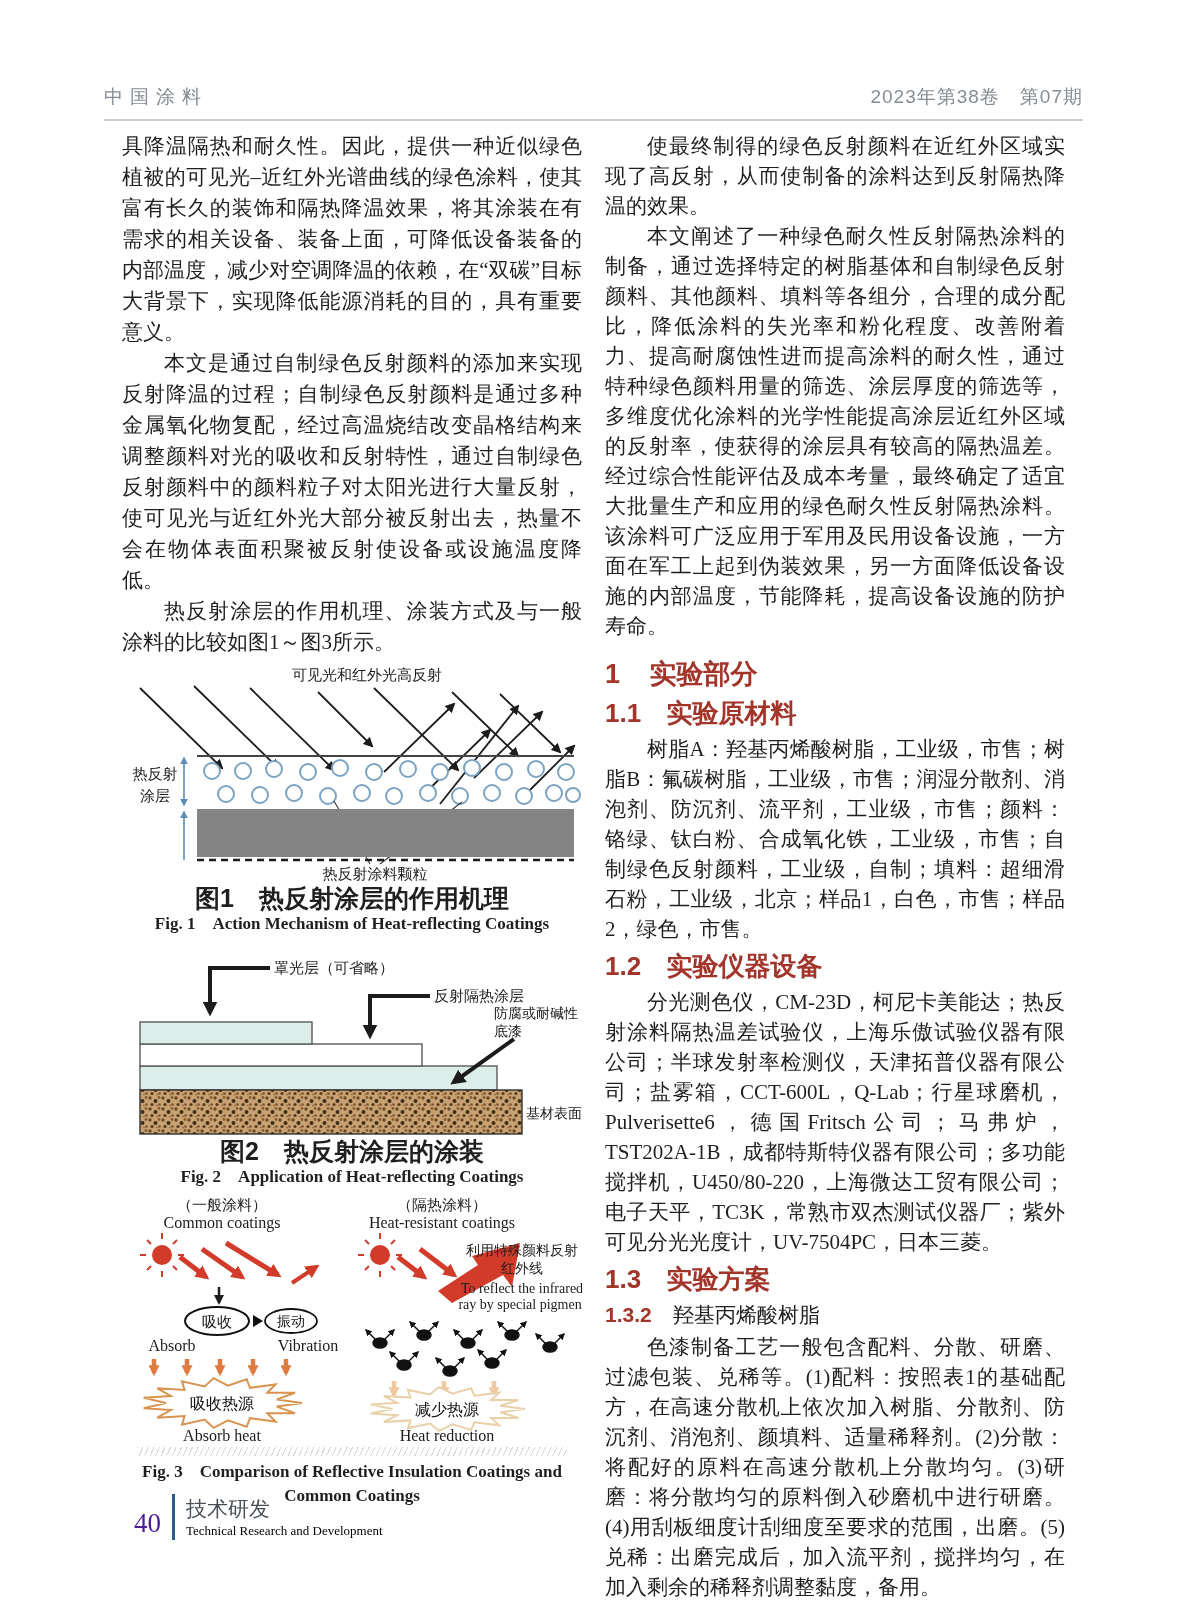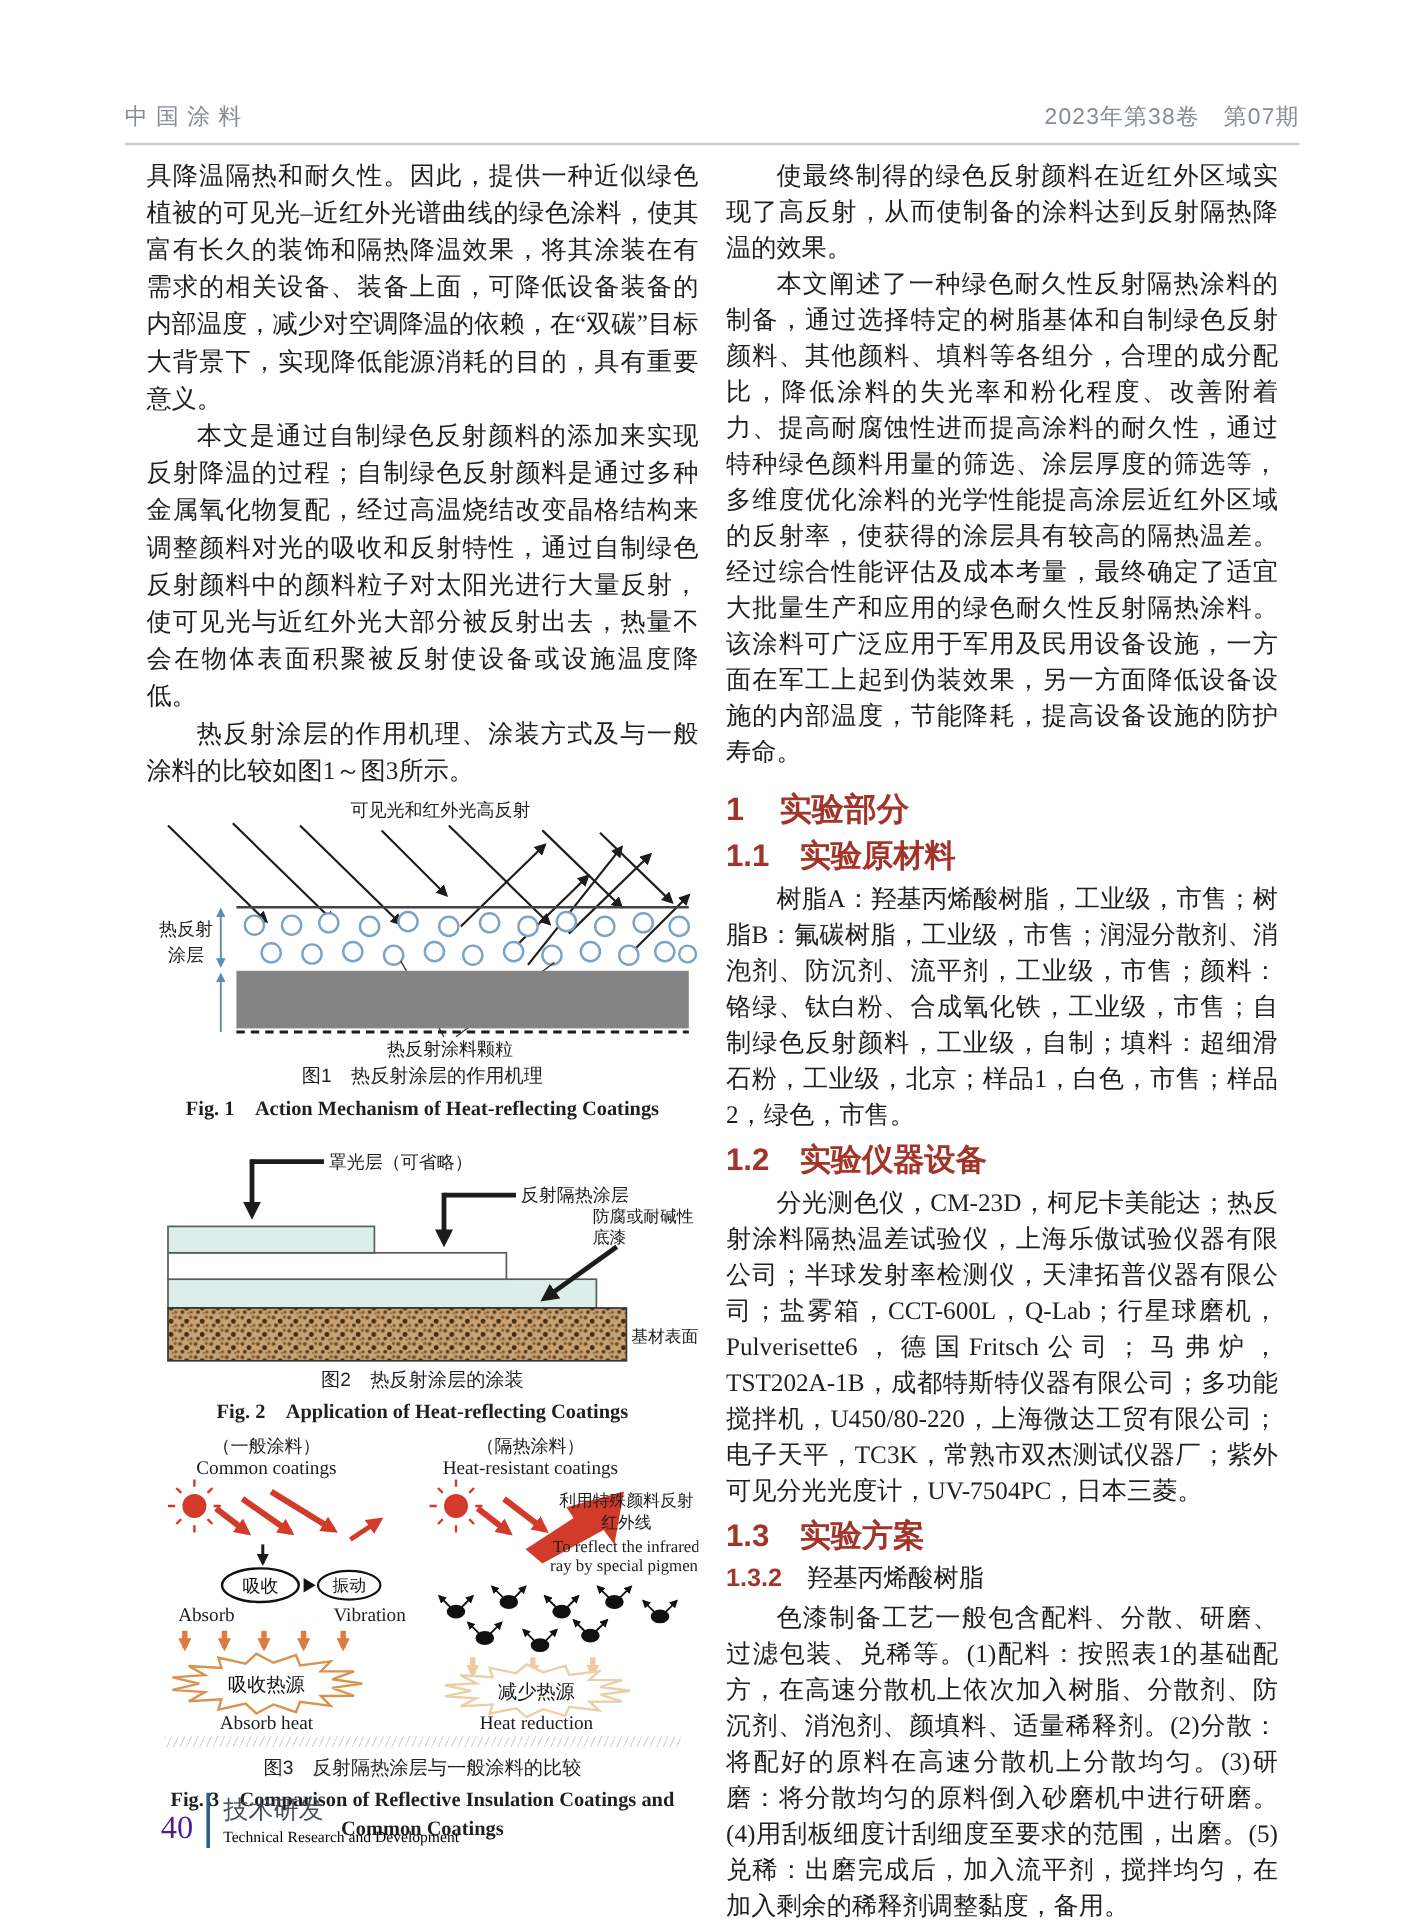--- a/index.html
+++ b/index.html
@@ -31,22 +31,22 @@
   .h1 .h-num{margin-right:22px;}
   .h2{color:#a2342a;font-family:"Liberation Sans","DejaVu Sans",sans-serif;
       font-weight:bold;font-size:26px;line-height:28px;margin:8px 0 7px;text-align:left;}
   .h2 .h-num{margin-right:18px;}
   .h3{font-size:21px;line-height:30px;margin:2px 0;text-align:left;}
   .h3 .h-num{color:#a2342a;font-family:"Liberation Sans","DejaVu Sans",sans-serif;
       font-weight:bold;margin-right:16px;}
   
   .figure{margin:6px 0 4px;}
   .figure svg{display:block;}
-  .cap-zh{font-family:"Liberation Sans","DejaVu Sans",sans-serif;font-weight:normal;
-      font-size:16px;line-height:28px;text-align:center;}
+  .cap-zh{font-family:"Liberation Sans","DejaVu Sans",sans-serif;font-weight:bold;
+      font-size:25px;line-height:28px;text-align:center;}
   .cap-en{font-family:"Liberation Serif","DejaVu Serif",serif;font-weight:bold;
       font-size:17px;line-height:24px;text-align:center;}
   .hatch-strip{width:430px;height:9px;margin:2px auto 4px auto;opacity:.55;
       background:repeating-linear-gradient(115deg,#b9b9b9 0 1px,transparent 1px 5px);}
   
   .page-footer{position:absolute;left:134px;top:1494px;display:flex;align-items:stretch;}
   .page-num{color:#4c1d95;font-size:27px;line-height:30px;padding-top:14px;margin-right:11px;}
   .footer-bar{width:3px;background:#2d5c8c;margin-right:11px;}
   .footer-sec-zh{color:#474e55;font-family:"Liberation Sans","DejaVu Sans",sans-serif;
       font-weight:normal;font-size:21px;line-height:26px;padding-top:2px;}
@@ -317,21 +317,20 @@
         <g stroke="#f0c9a2" stroke-width="4.5">
           <line x1="272" y1="186" x2="272" y2="200" marker-end="url(#mPale)"></line>
           <line x1="322" y1="186" x2="322" y2="200" marker-end="url(#mPale)"></line>
           <line x1="372" y1="186" x2="372" y2="200" marker-end="url(#mPale)"></line>
         </g>
         <polygon fill="#ffffff" stroke="#ead0a8" stroke-width="2" points="403.0,214.0 378.4,217.2 396.3,222.9 369.2,223.1 377.2,230.3 352.3,227.3 349.1,234.9 330.7,229.3 316.8,235.9 308.1,228.6 286.0,233.1 288.5,225.4 261.9,226.9 275.1,220.3 248.7,218.6 270.4,214.0 248.7,209.4 275.1,207.7 261.9,201.1 288.5,202.6 286.0,194.9 308.1,199.4 316.8,192.1 330.7,198.7 349.1,193.1 352.3,200.7 377.2,197.7 369.2,204.9 396.3,205.1 378.4,210.8"></polygon>
         <text x="325" y="220" font-size="16" text-anchor="middle" fill="#111">减少热源</text>
         <text x="325" y="246" font-size="16" text-anchor="middle" class="ser" fill="#1c1c1c">Heat reduction</text>
       </svg>
       <div class="hatch-strip"></div>
-      <div class="cap-zh">图3　反射隔热涂层与一般涂料的比较</div>
       <div class="cap-en">Fig. 3　Comparison of Reflective Insulation Coatings and</div>
       <div class="cap-en">Common Coatings</div>
     </div>
   </div>
 
   <div class="col col-right">
     <p class="para">使最终制得的绿色反射颜料在近红外区域实现了高反射，从而使制备的涂料达到反射隔热降温的效果。</p>
     <p class="para">本文阐述了一种绿色耐久性反射隔热涂料的制备，通过选择特定的树脂基体和自制绿色反射颜料、其他颜料、填料等各组分，合理的成分配比，降低涂料的失光率和粉化程度、改善附着力、提高耐腐蚀性进而提高涂料的耐久性，通过特种绿色颜料用量的筛选、涂层厚度的筛选等，多维度优化涂料的光学性能提高涂层近红外区域的反射率，使获得的涂层具有较高的隔热温差。经过综合性能评估及成本考量，最终确定了适宜大批量生产和应用的绿色耐久性反射隔热涂料。该涂料可广泛应用于军用及民用设备设施，一方面在军工上起到伪装效果，另一方面降低设备设施的内部温度，节能降耗，提高设备设施的防护寿命。</p>
 
     <div class="h1">

